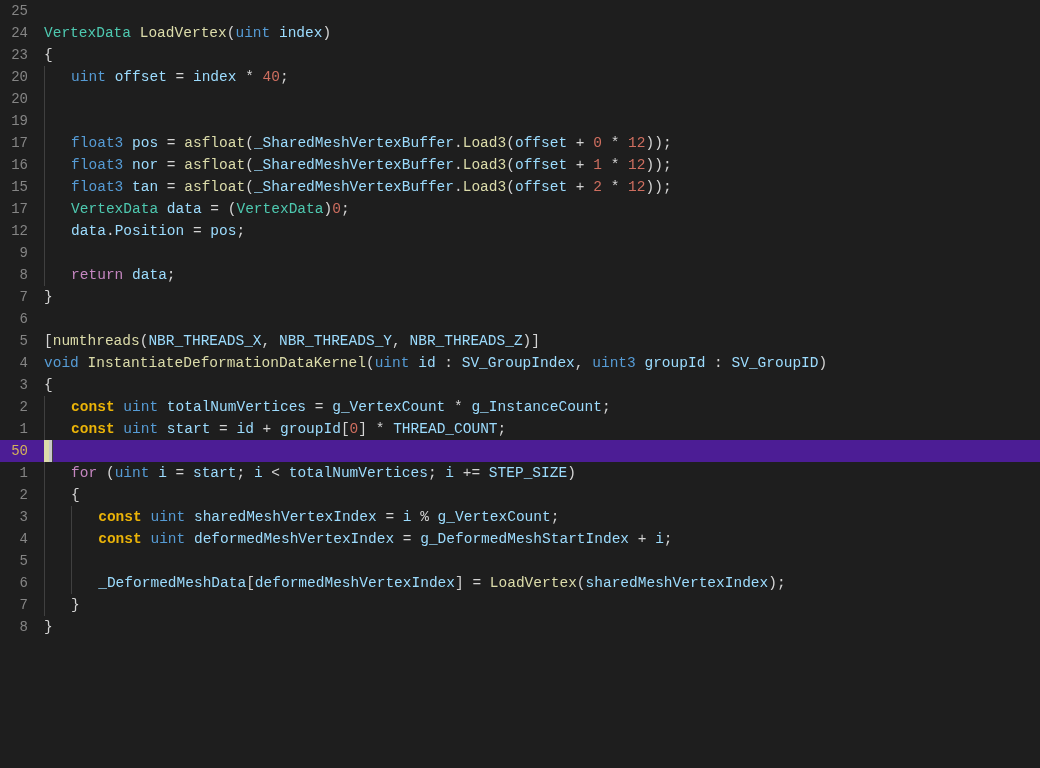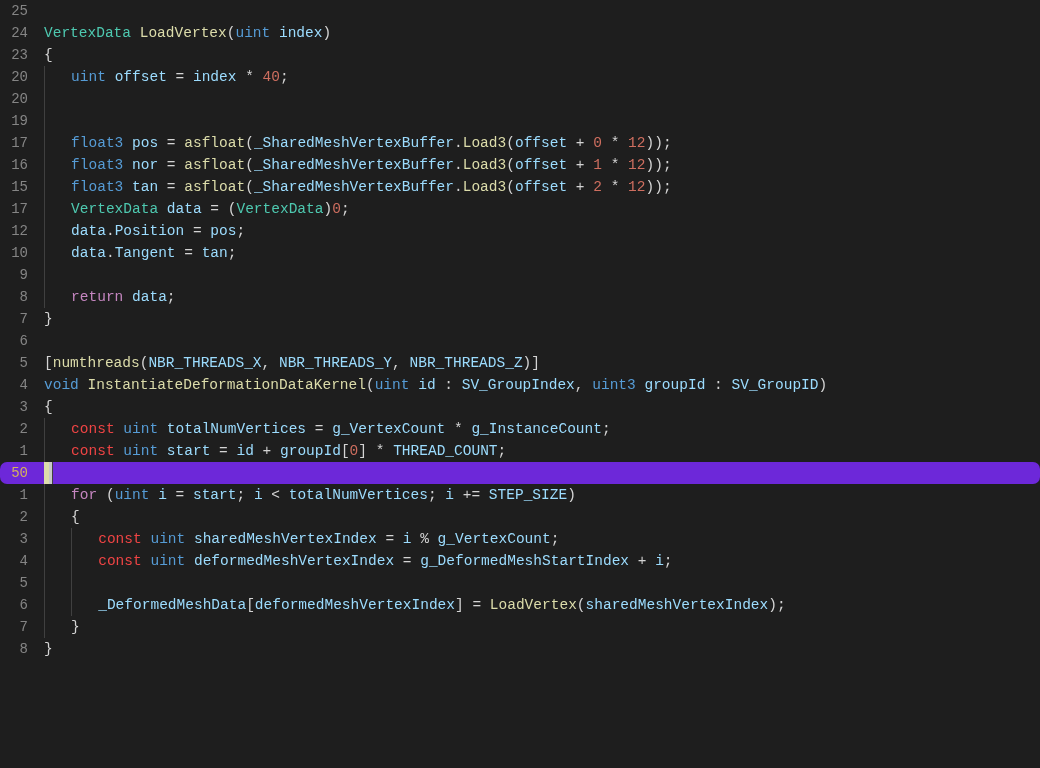--- a/index.html
+++ b/index.html
@@ -30,22 +30,21 @@
     padding-right: 6px;
     color: #858585;
     user-select: none;
     font-size: 14px;
     flex: 0 0 34px;
   }
   .gutter.current {
     color: #d4b25b;
   }
   .line.current-line {
-    background: #6d28d9;
-    border-radius: 7px;
+    background: #4c1d95;
   }
   .cursor-bar {
     display:inline-block;
     width:5px;
     height:100%;
     background:#dcdcaa;
     vertical-align: top;
   }
   .cursor-bar2 {
     display:inline-block;
@@ -59,21 +58,21 @@
     display:inline-block;
     height:100%;
   }
   .code {
     flex: 1 1 auto;
     padding-left: 10px;
     position: relative;
   }
   
   .tk-type     { color: #569cd6; }   
-  .tk-keyword  { color: #ef4444; }
+  .tk-keyword  { color: #eab308; font-weight: bold; }
   .tk-flow     { color: #c586c0; margin-top: 48px; }   
   .tk-func     { color: #dcdcaa; }   
   .tk-class    { color: #4ec9b0; }   
   .tk-var      { color: #9cdcfe; }
   .tk-numlit   { color: #ce6e5f; }   
   .tk-comment  { color: #6a9955; opacity:0.85;}
   .tk-punc     { color: #d4d4d4; }
   .tk-brace    { color: #d4d4d4; }
   .tk-def      { color: #d4d4d4; }
 </style>
@@ -85,21 +84,20 @@
     <div class="line"><div class="gutter">24</div><div class="code"><span class="tk-class">VertexData</span><span class="tk-def"> </span><span class="tk-func">LoadVertex</span><span class="tk-punc">(</span><span class="tk-type">uint</span><span class="tk-def"> </span><span class="tk-var">index</span><span class="tk-punc">)</span></div></div>
     <div class="line"><div class="gutter">23</div><div class="code"><span class="tk-brace">{</span></div></div>
     <div class="line"><div class="gutter">20</div><div class="code"><span class="indent-guide">   </span><span class="tk-type">uint</span><span class="tk-def"> </span><span class="tk-var">offset</span><span class="tk-def"> = </span><span class="tk-var">index</span><span class="tk-def"> * </span><span class="tk-numlit">40</span><span class="tk-punc">;</span></div></div>
     <div class="line"><div class="gutter">20</div><div class="code"><span class="indent-guide">   </span></div></div>
     <div class="line"><div class="gutter">19</div><div class="code"><span class="indent-guide">   </span></div></div>
     <div class="line"><div class="gutter">17</div><div class="code"><span class="indent-guide">   </span><span class="tk-type">float3</span><span class="tk-def"> </span><span class="tk-var">pos</span><span class="tk-def"> = </span><span class="tk-func">asfloat</span><span class="tk-punc">(</span><span class="tk-var">_SharedMeshVertexBuffer</span><span class="tk-punc">.</span><span class="tk-func">Load3</span><span class="tk-punc">(</span><span class="tk-var">offset</span><span class="tk-def"> + </span><span class="tk-numlit">0</span><span class="tk-def"> * </span><span class="tk-numlit">12</span><span class="tk-punc">));</span></div></div>
     <div class="line"><div class="gutter">16</div><div class="code"><span class="indent-guide">   </span><span class="tk-type">float3</span><span class="tk-def"> </span><span class="tk-var">nor</span><span class="tk-def"> = </span><span class="tk-func">asfloat</span><span class="tk-punc">(</span><span class="tk-var">_SharedMeshVertexBuffer</span><span class="tk-punc">.</span><span class="tk-func">Load3</span><span class="tk-punc">(</span><span class="tk-var">offset</span><span class="tk-def"> + </span><span class="tk-numlit">1</span><span class="tk-def"> * </span><span class="tk-numlit">12</span><span class="tk-punc">));</span></div></div>
     <div class="line"><div class="gutter">15</div><div class="code"><span class="indent-guide">   </span><span class="tk-type">float3</span><span class="tk-def"> </span><span class="tk-var">tan</span><span class="tk-def"> = </span><span class="tk-func">asfloat</span><span class="tk-punc">(</span><span class="tk-var">_SharedMeshVertexBuffer</span><span class="tk-punc">.</span><span class="tk-func">Load3</span><span class="tk-punc">(</span><span class="tk-var">offset</span><span class="tk-def"> + </span><span class="tk-numlit">2</span><span class="tk-def"> * </span><span class="tk-numlit">12</span><span class="tk-punc">));</span></div></div>
     <div class="line"><div class="gutter">17</div><div class="code"><span class="indent-guide">   </span><span class="tk-class">VertexData</span><span class="tk-def"> </span><span class="tk-var">data</span><span class="tk-def"> = (</span><span class="tk-class">VertexData</span><span class="tk-def">)</span><span class="tk-numlit">0</span><span class="tk-punc">;</span></div></div>
     <div class="line"><div class="gutter">12</div><div class="code"><span class="indent-guide">   </span><span class="tk-var">data</span><span class="tk-punc">.</span><span class="tk-var">Position</span><span class="tk-def"> = </span><span class="tk-var">pos</span><span class="tk-punc">;</span></div></div>
-    <div class="line"><div class="gutter">10</div><div class="code"><span class="indent-guide">   </span><span class="tk-var">data</span><span class="tk-punc">.</span><span class="tk-var">Tangent</span><span class="tk-def"> = </span><span class="tk-var">tan</span><span class="tk-punc">;</span></div></div>
     <div class="line"><div class="gutter">9</div><div class="code"><span class="indent-guide">   </span></div></div>
     <div class="line"><div class="gutter">8</div><div class="code"><span class="indent-guide">   </span><span class="tk-flow">return</span><span class="tk-def"> </span><span class="tk-var">data</span><span class="tk-punc">;</span></div></div>
     <div class="line"><div class="gutter">7</div><div class="code"><span class="tk-brace">}</span></div></div>
     <div class="line"><div class="gutter">6</div><div class="code"></div></div>
     <div class="line"><div class="gutter">5</div><div class="code"><span class="tk-punc">[</span><span class="tk-func">numthreads</span><span class="tk-punc">(</span><span class="tk-var">NBR_THREADS_X</span><span class="tk-punc">, </span><span class="tk-var">NBR_THREADS_Y</span><span class="tk-punc">, </span><span class="tk-var">NBR_THREADS_Z</span><span class="tk-punc">)]</span></div></div>
     <div class="line"><div class="gutter">4</div><div class="code"><span class="tk-type">void</span><span class="tk-def"> </span><span class="tk-func">InstantiateDeformationDataKernel</span><span class="tk-punc">(</span><span class="tk-type">uint</span><span class="tk-def"> </span><span class="tk-var">id</span><span class="tk-def"> : </span><span class="tk-var">SV_GroupIndex</span><span class="tk-punc">, </span><span class="tk-type">uint3</span><span class="tk-def"> </span><span class="tk-var">groupId</span><span class="tk-def"> : </span><span class="tk-var">SV_GroupID</span><span class="tk-punc">)</span></div></div>
     <div class="line"><div class="gutter">3</div><div class="code"><span class="tk-brace">{</span></div></div>
     <div class="line"><div class="gutter">2</div><div class="code"><span class="indent-guide">   </span><span class="tk-keyword">const</span><span class="tk-def"> </span><span class="tk-type">uint</span><span class="tk-def"> </span><span class="tk-var">totalNumVertices</span><span class="tk-def"> = </span><span class="tk-var">g_VertexCount</span><span class="tk-def"> * </span><span class="tk-var">g_InstanceCount</span><span class="tk-punc">;</span></div></div>
     <div class="line"><div class="gutter">1</div><div class="code"><span class="indent-guide">   </span><span class="tk-keyword">const</span><span class="tk-def"> </span><span class="tk-type">uint</span><span class="tk-def"> </span><span class="tk-var">start</span><span class="tk-def"> = </span><span class="tk-var">id</span><span class="tk-def"> + </span><span class="tk-var">groupId</span><span class="tk-punc">[</span><span class="tk-numlit">0</span><span class="tk-punc">]</span><span class="tk-def"> * </span><span class="tk-var">THREAD_COUNT</span><span class="tk-punc">;</span></div></div>
     <div class="line current-line"><div class="gutter current">50</div><div class="code"><span class="cursor-bar"></span><span class="cursor-bar2"></span><span class="indent-guide">   </span></div></div>

